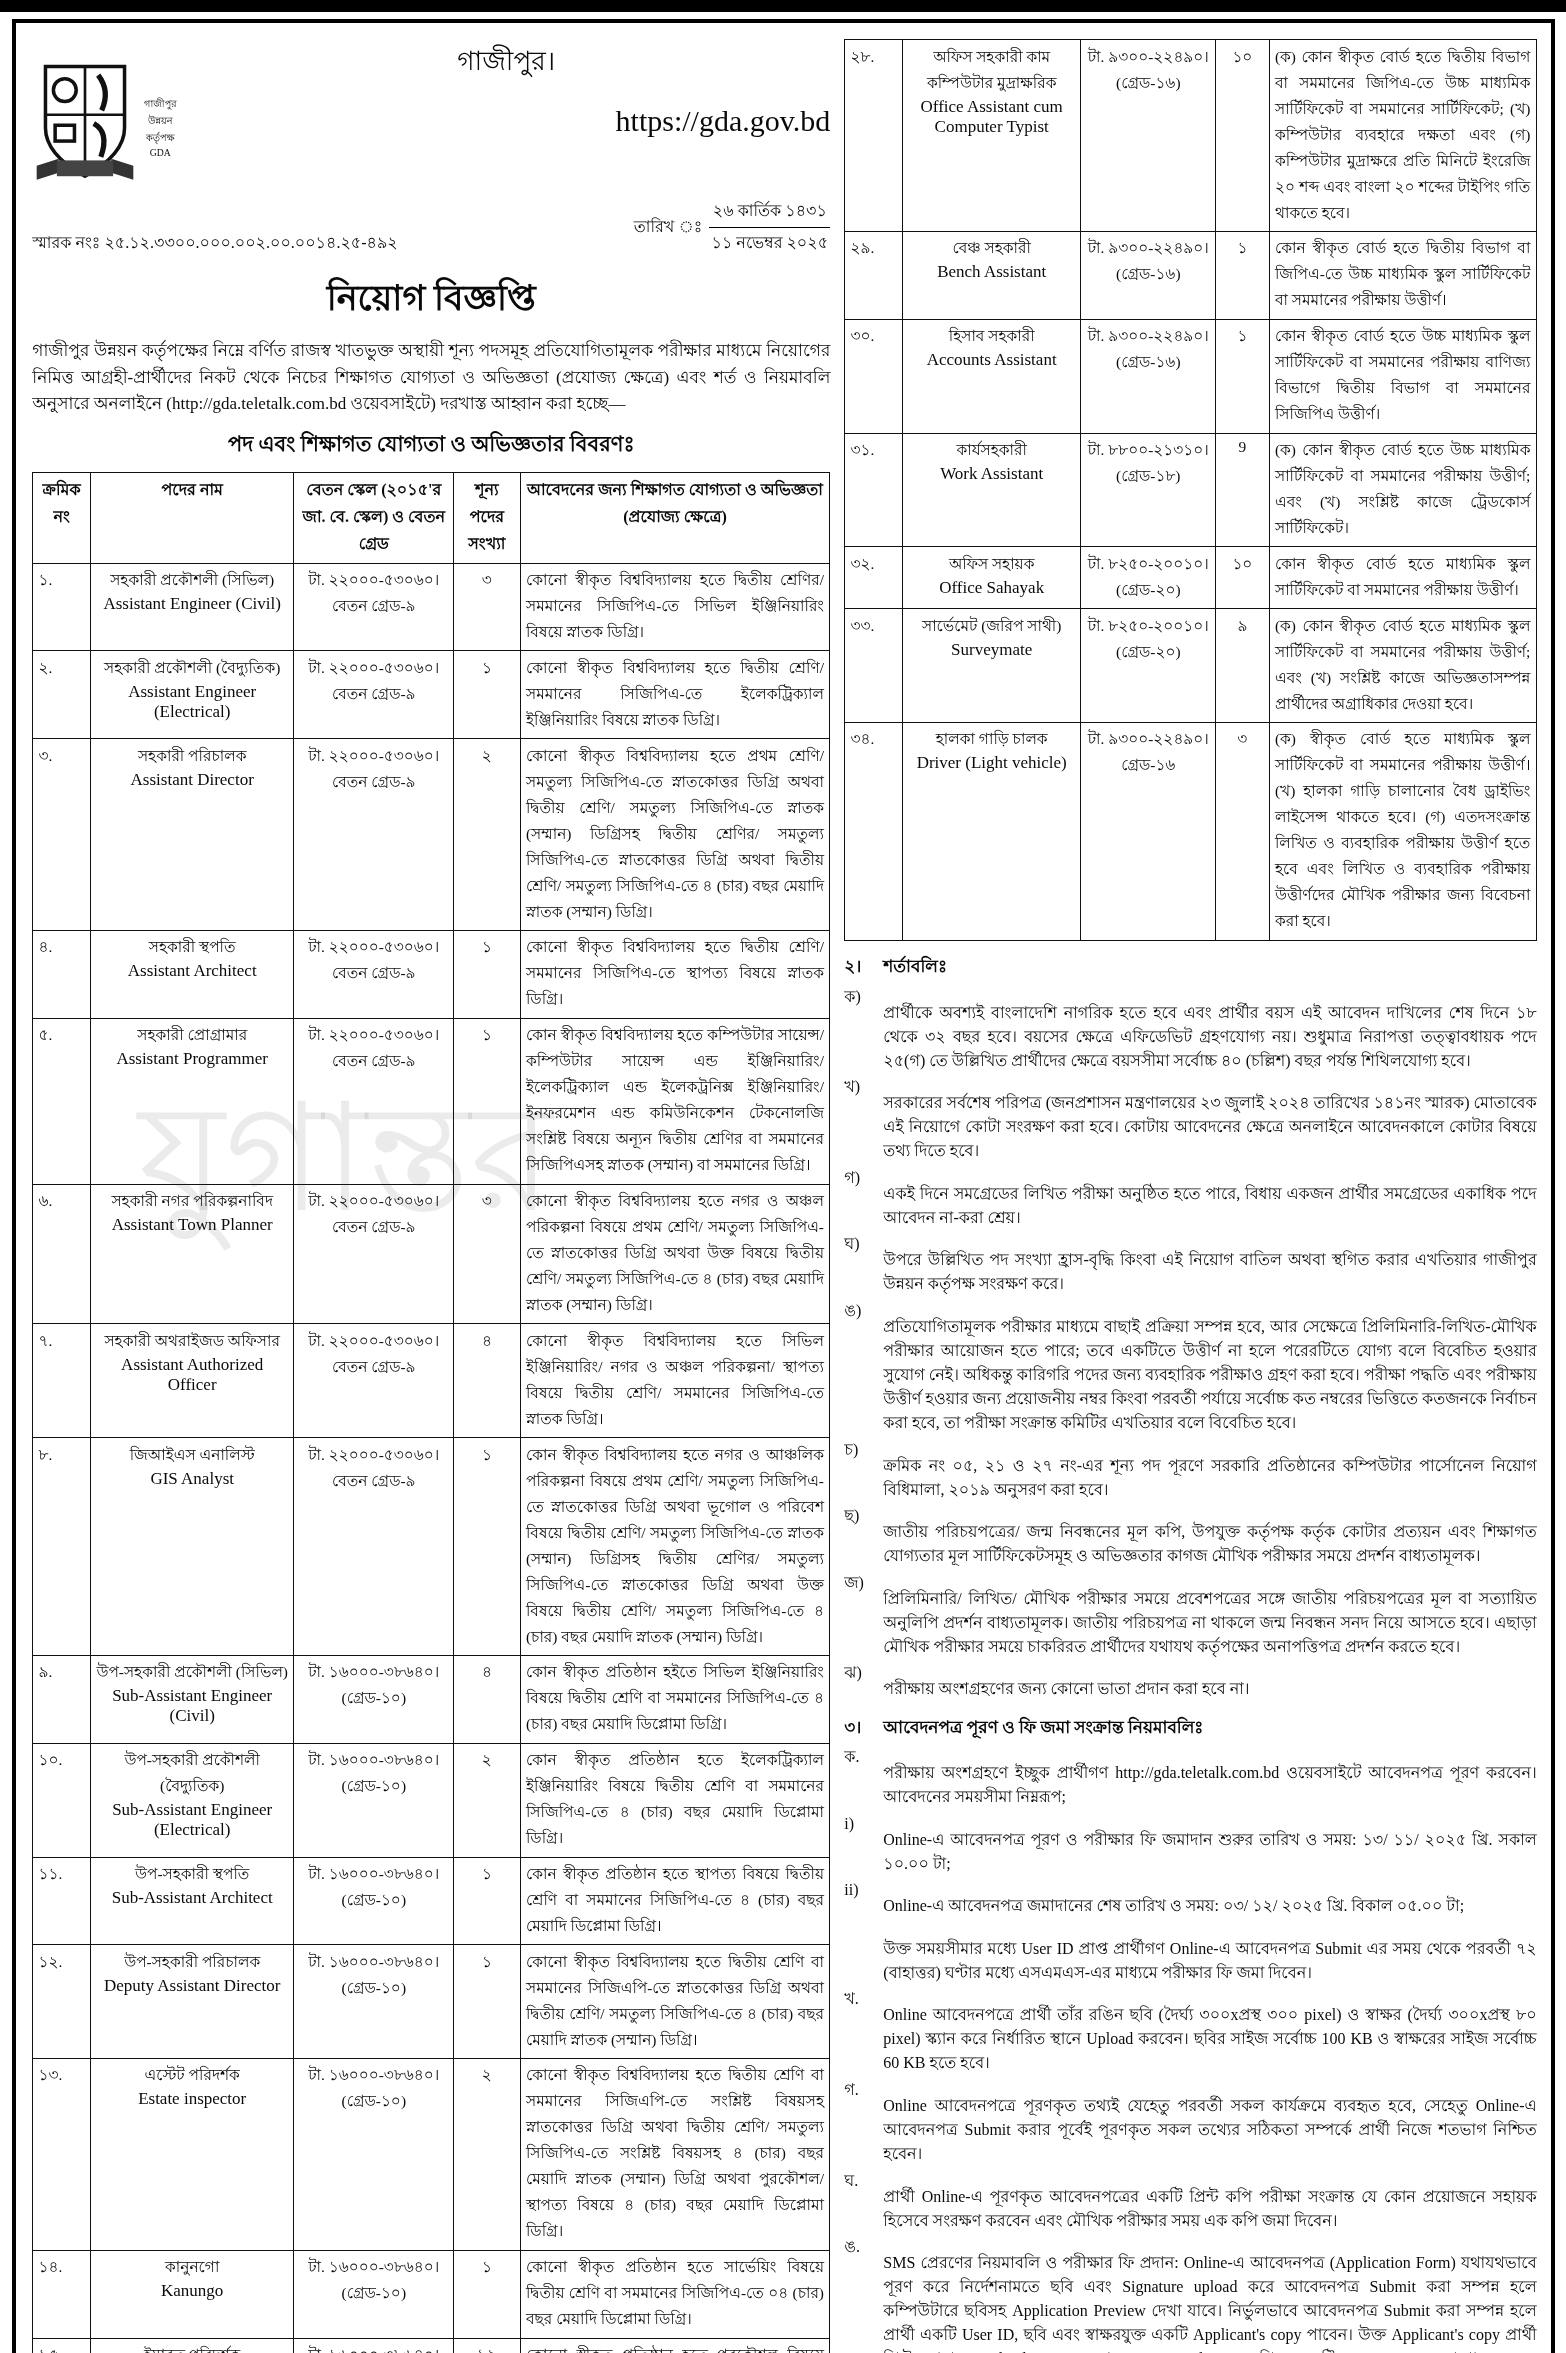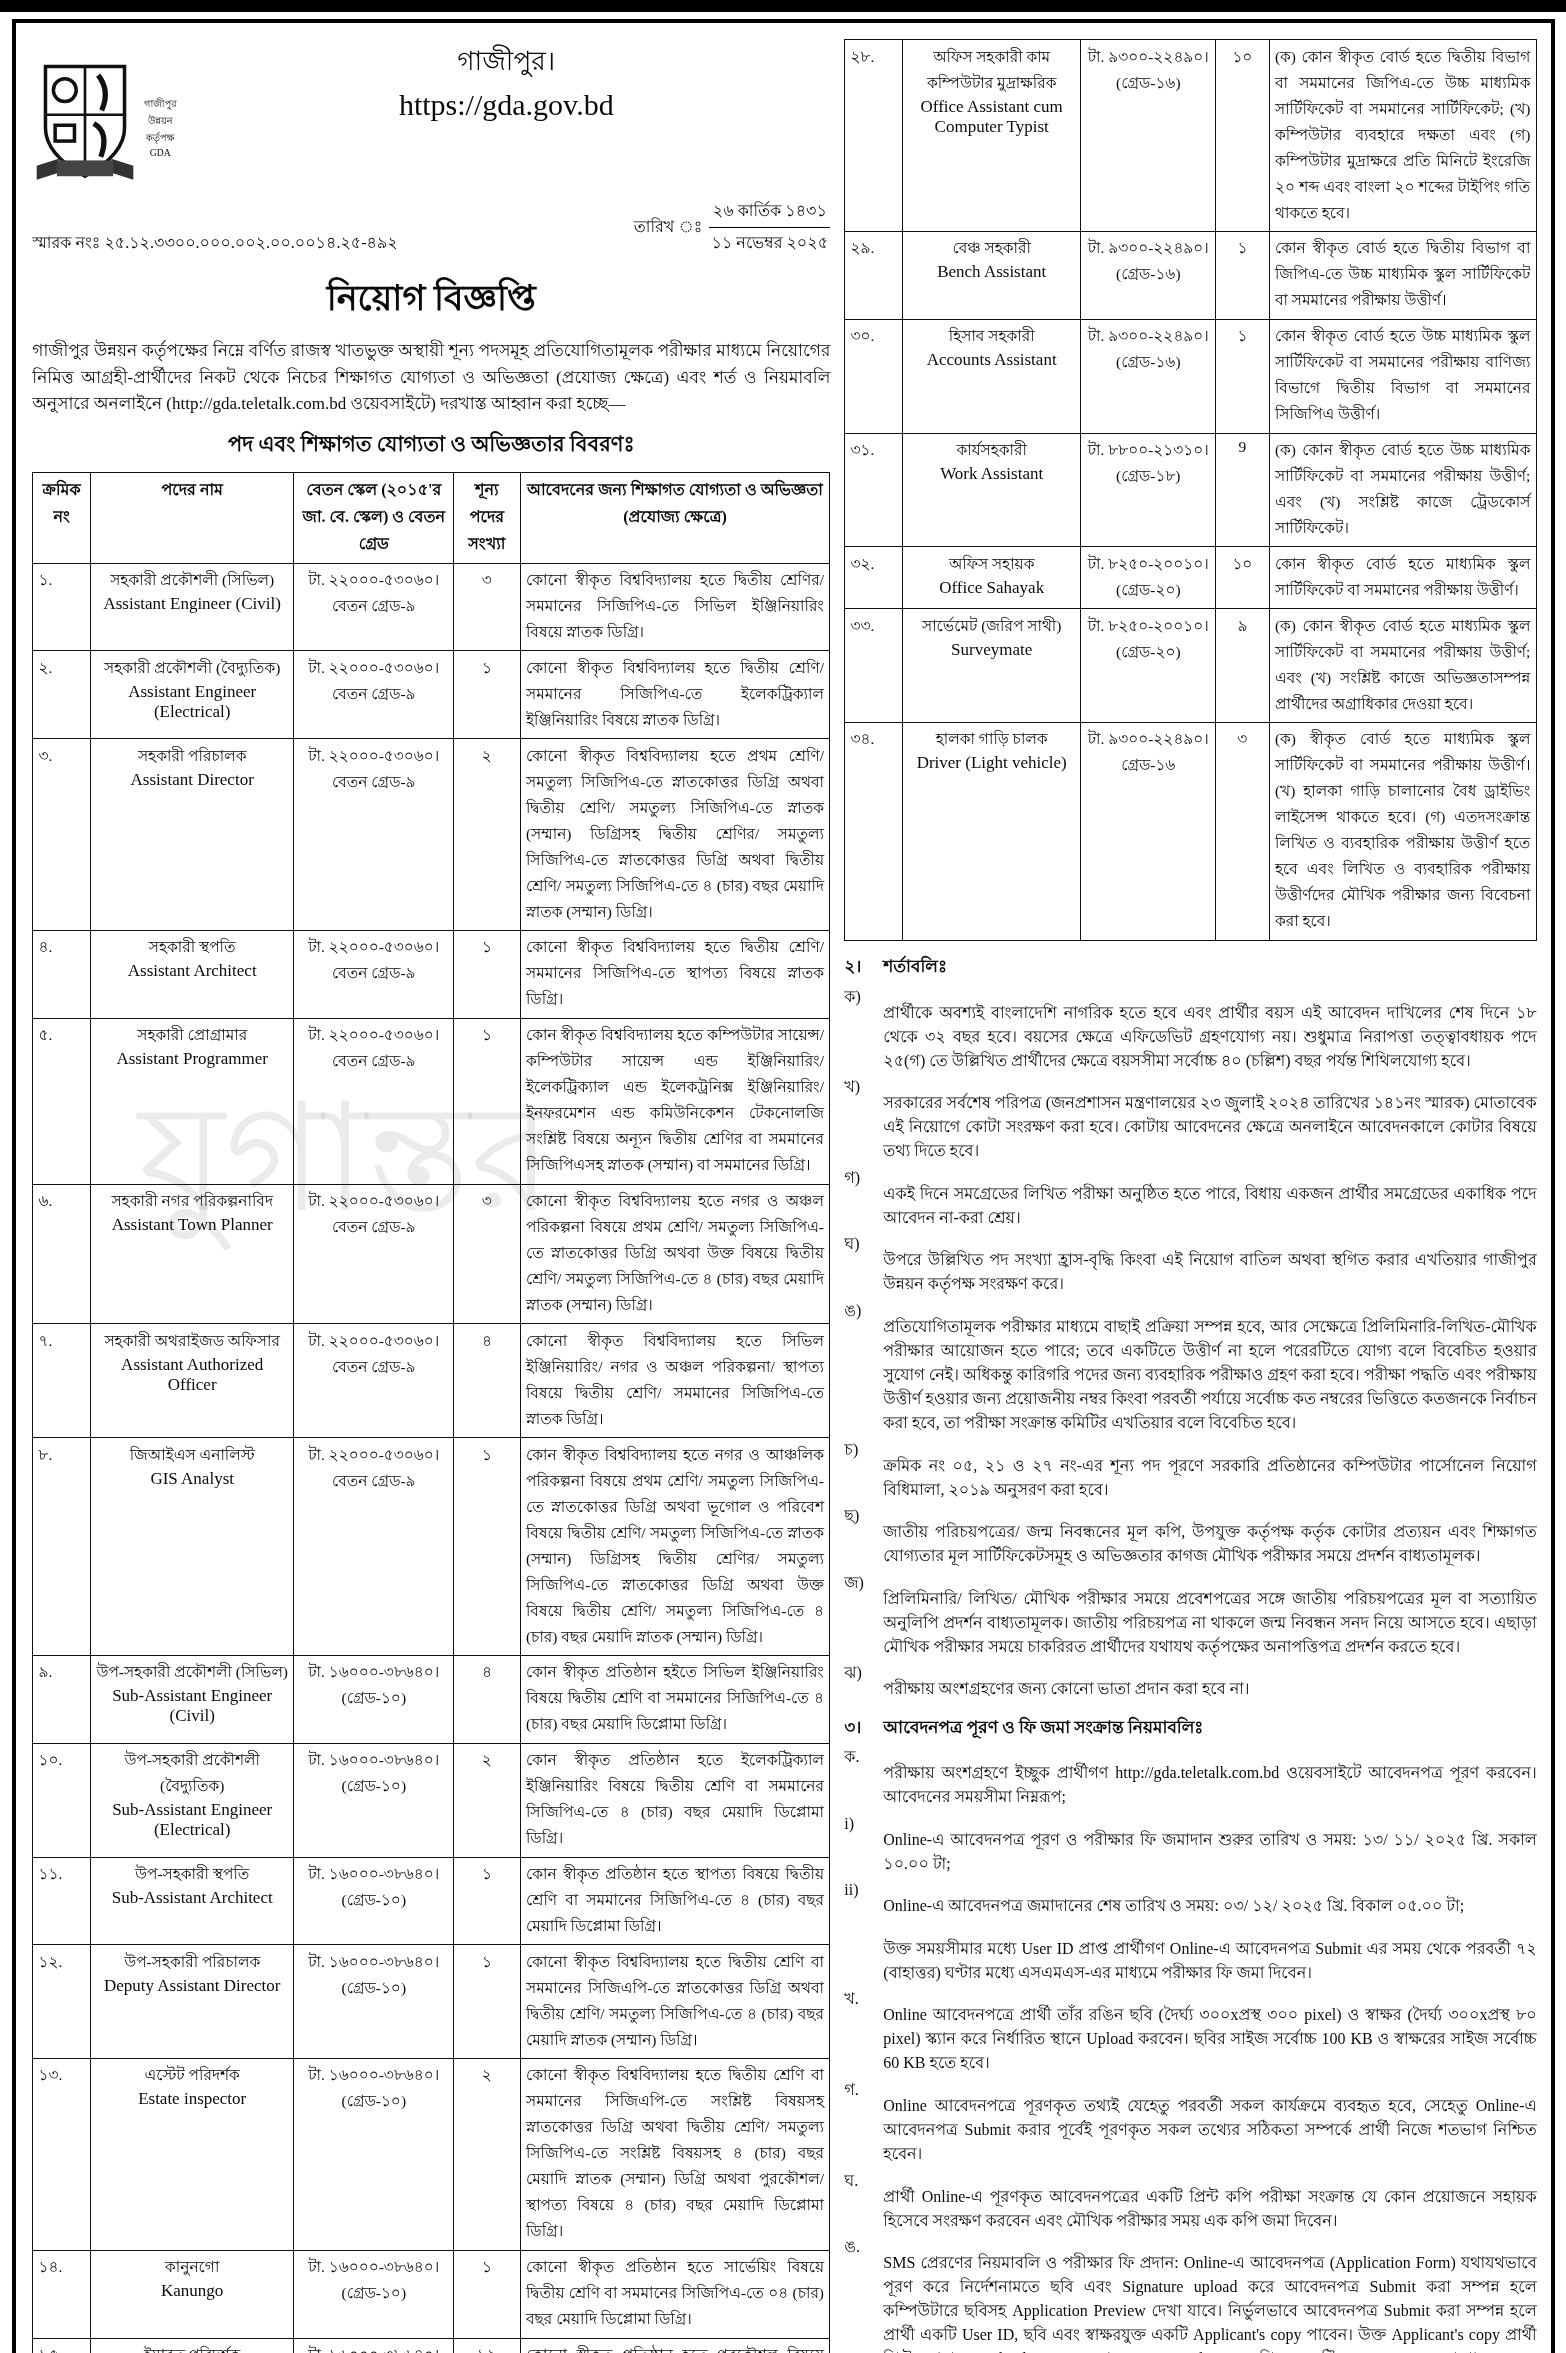--- a/index.html
+++ b/index.html
@@ -9,21 +9,21 @@
   .frame{border:4.4px solid #000;margin:7px 12.3px 12.3px 12.3px;padding:16px 14px 12.3px 16px;}
   .columns{display:flex;gap:14px;align-items:flex-start;}
   .col-left{width:798px;flex:0 0 798px;position:relative;}
   .col-right{width:696px;flex:1;position:relative;}
   
   .hdr{display:flex;align-items:flex-start;margin-bottom:3.5px;}
   .logo-wrap{width:150px;flex:0 0 150px;display:flex;flex-direction:row;align-items:center;padding-top:23px;}
   .org-block{flex:1;text-align:center;}
   .org-name{font-size:39px;font-weight:bold;line-height:1.15;margin-top:25px;}
   .org-place{font-size:26.4px;margin-top:1.8px;}
-  .org-site{font-size:30px;margin-top:3px;}
+  .org-site{font-size:30px;margin-top:19px;text-align:right;}
   .memo-row{display:flex;justify-content:space-between;align-items:flex-end;margin-top:8.8px;font-size:16px;}
   .date-stack{display:flex;align-items:center;gap:7px;}
   .date-frac{display:inline-block;text-align:center;}
   .date-top{border-bottom:1.8px solid #000;padding:0 3.5px 1.8px 3.5px;}
   .date-bot{padding-top:1.8px;}
   .doc-title{text-align:center;font-size:35px;font-weight:bold;margin:14px 0 8.8px 0;}
   .intro{font-size:17px;line-height:1.55;text-align:justify;margin:0 0 10.6px 0;}
   .tbl-heading{text-align:center;font-size:21px;font-weight:bold;margin:5.3px 0 8.8px 0;}
   
   table.posts{border-collapse:collapse;width:100%;font-size:15.4px;}

